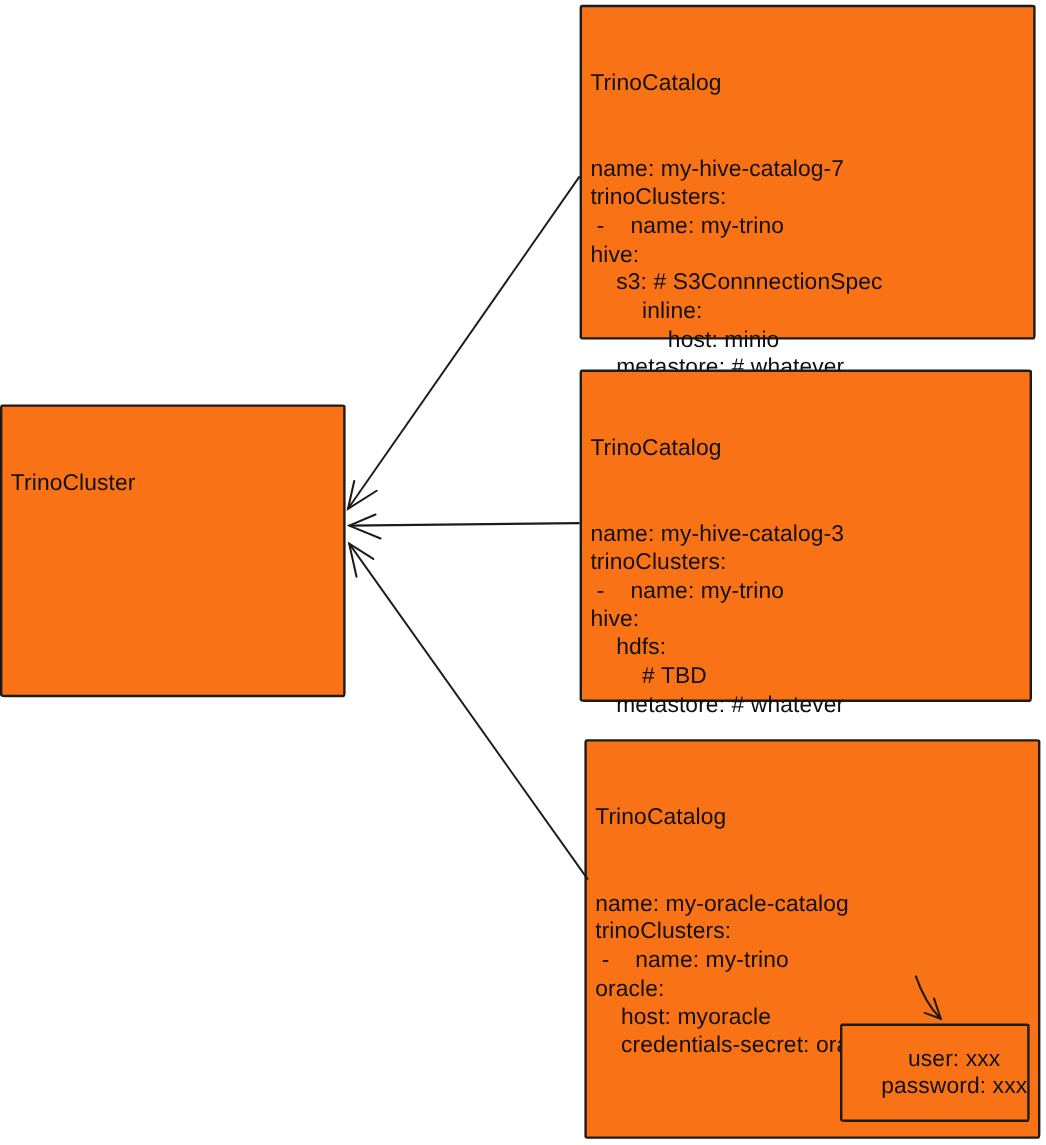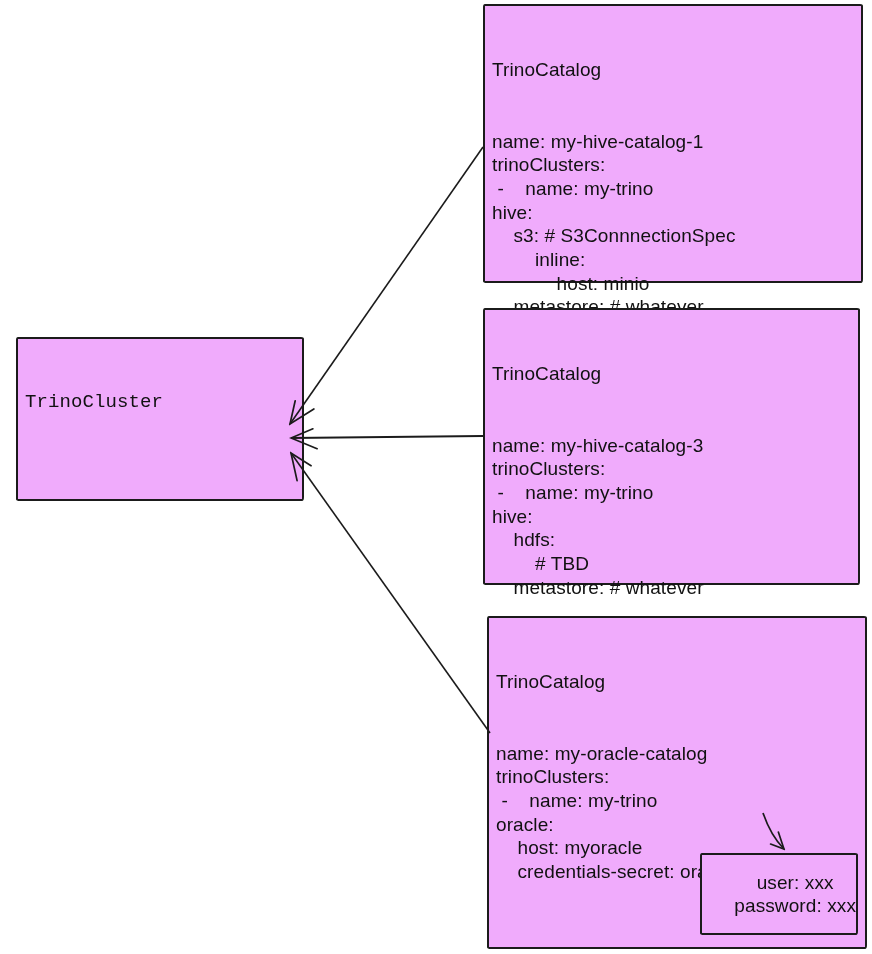--- a/index.html
+++ b/index.html
@@ -18,21 +18,21 @@
   }
   .connector-layer {
     position: absolute;
     left: 0; top: 0;
     width: 872px; height: 954px;
     pointer-events: none;
     z-index: 2;
   }
   .node {
     position: absolute;
-    background: #f0abfc;
+    background: #f97316;
     border: 2.5px solid #1b1b1b;
     box-sizing: border-box;
     z-index: 1;
     border-radius: 2px 3px 2px 4px / 3px 2px 4px 2px;
   }
   .node-text {
     padding: 5px 7px;
     font-size: 19px;
     line-height: 23.7px;
     white-space: pre;
@@ -50,21 +50,21 @@
     justify-content: flex-end;
     text-align: center;
     z-index: 3;
   }
   .secret-node .node-text {
     white-space: pre;
     line-height: 23px;
     padding: 0;
   }
   
-  #cluster-box  { left: 16px;   top: 337px; width: 288px; height: 164px; font-family: Liberation Mono, monospace; }
+  #cluster-box  { left: 0;   top: 337px; width: 288px; height: 244px; }
   #catalog-box-0 { left: 483px; top: 4px;   width: 380px; height: 279px; }
   #catalog-box-1 { left: 483px; top: 308px; width: 377px; height: 277px; }
   #catalog-box-2 { left: 487px; top: 616px; width: 380px; height: 333px; }
   #secret-box    { left: 700px; top: 853px; width: 158px; height: 82px;  }
 </style>
 </head>
 <body>
 
 <div class="stage">
 
@@ -89,21 +89,21 @@
 
   <div class="node" id="cluster-box">
     <div class="node-text">
       <div class="node-title">TrinoCluster</div>
     </div>
   </div>
 
   <div class="node" id="catalog-box-0">
     <div class="node-text">
       <div class="node-title">TrinoCatalog</div>
-      <div class="node-body">name: my-hive-catalog-1
+      <div class="node-body">name: my-hive-catalog-7
 trinoClusters:
  -    name: my-trino
 hive:
     s3: # S3ConnnectionSpec
         inline:
             host: minio
     metastore: # whatever</div>
     </div>
   </div>
 

